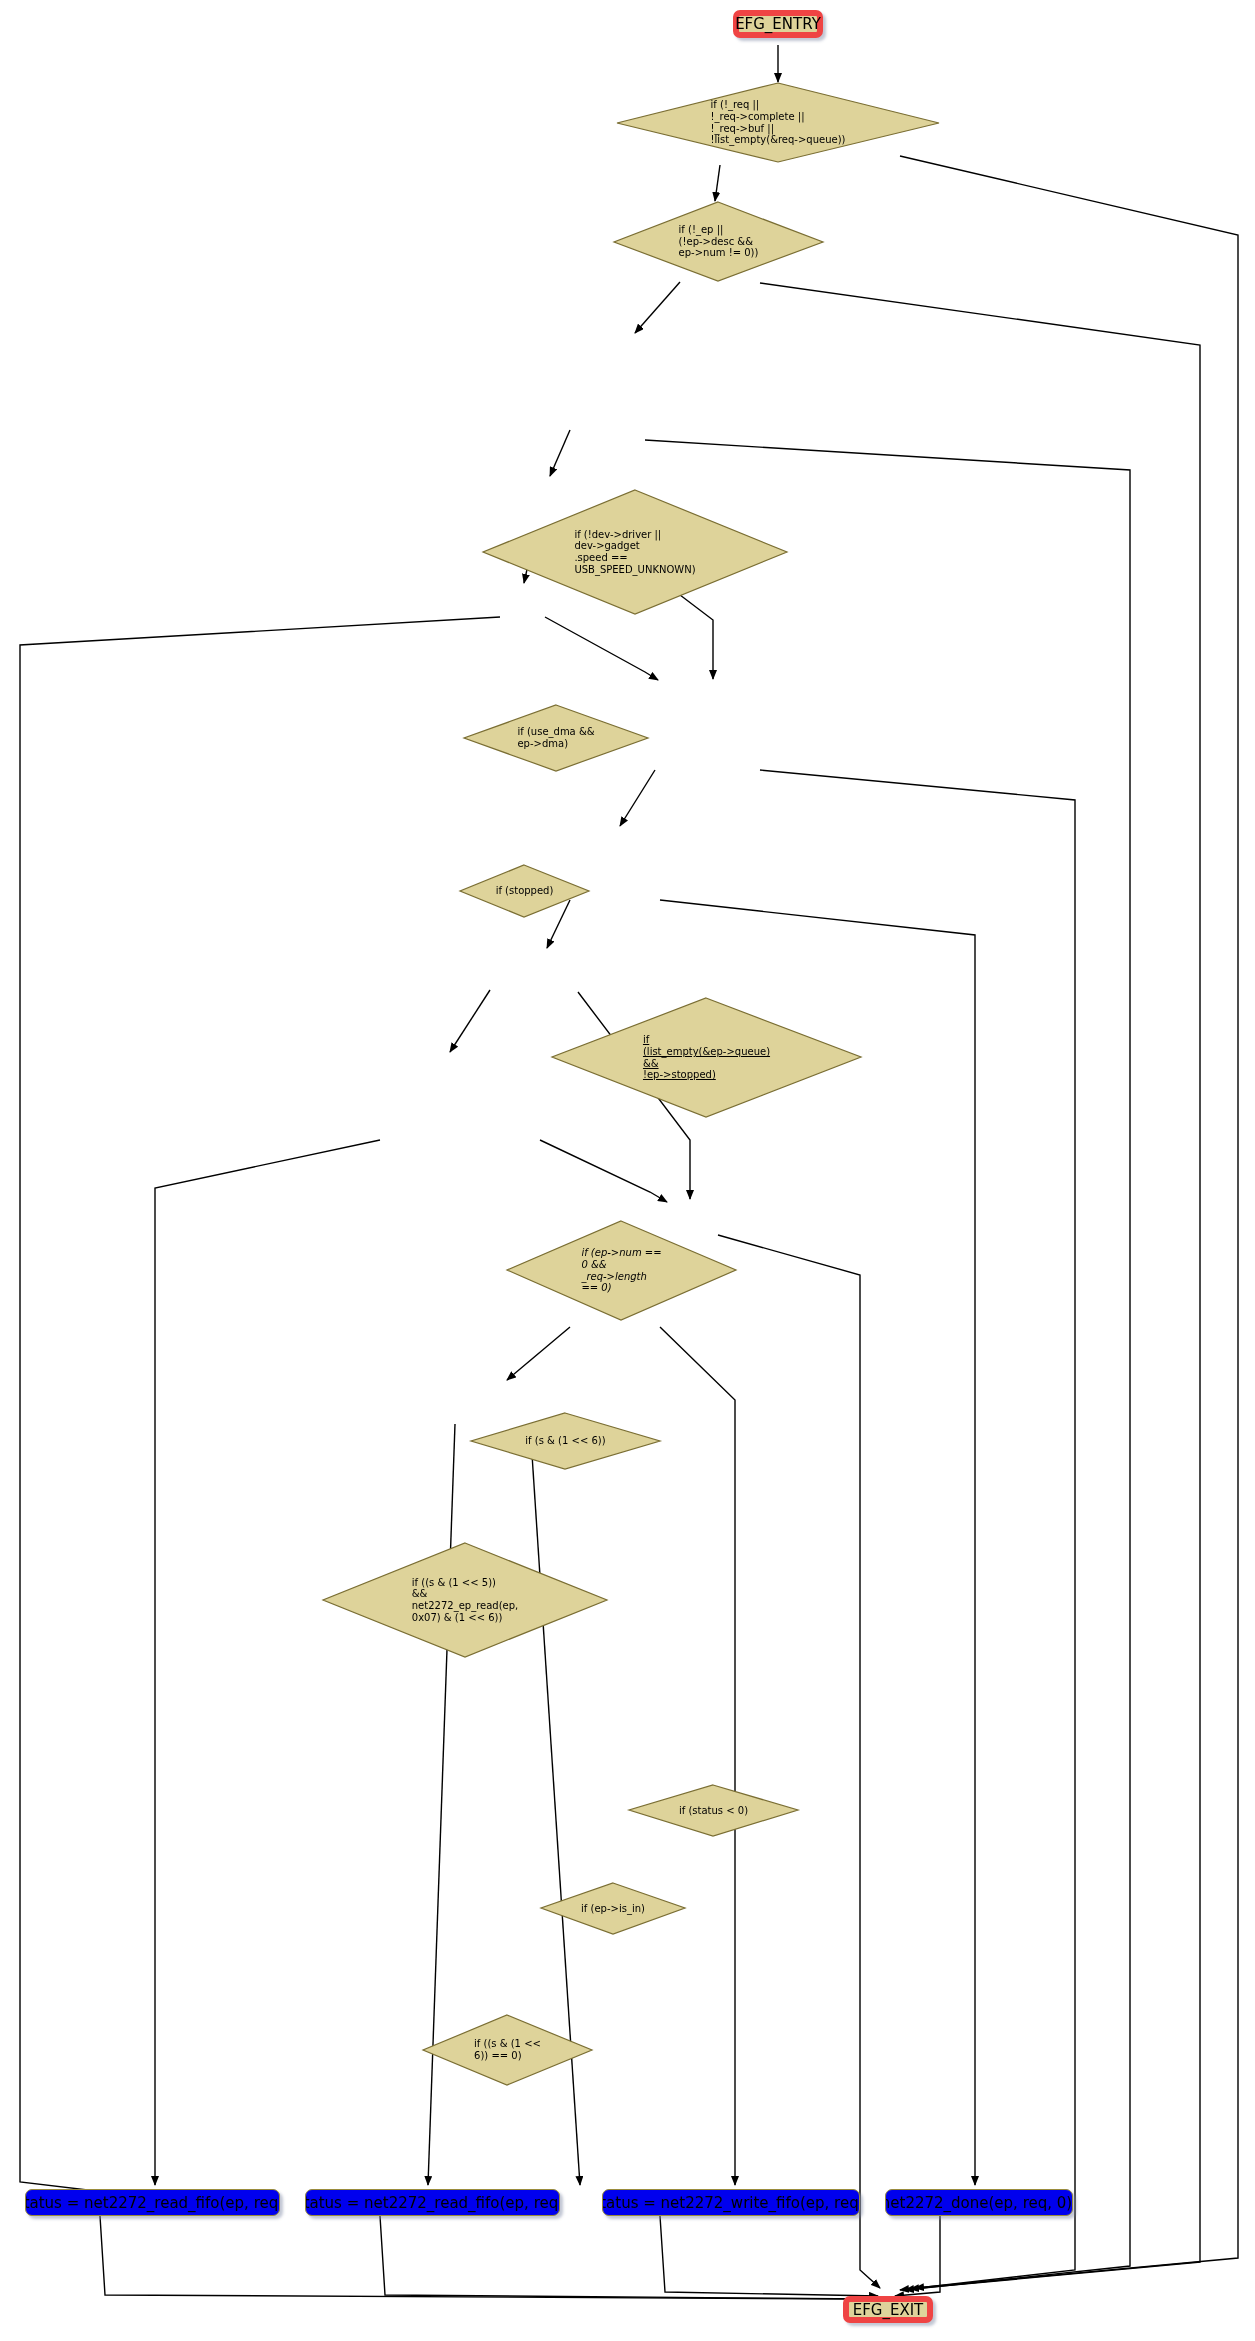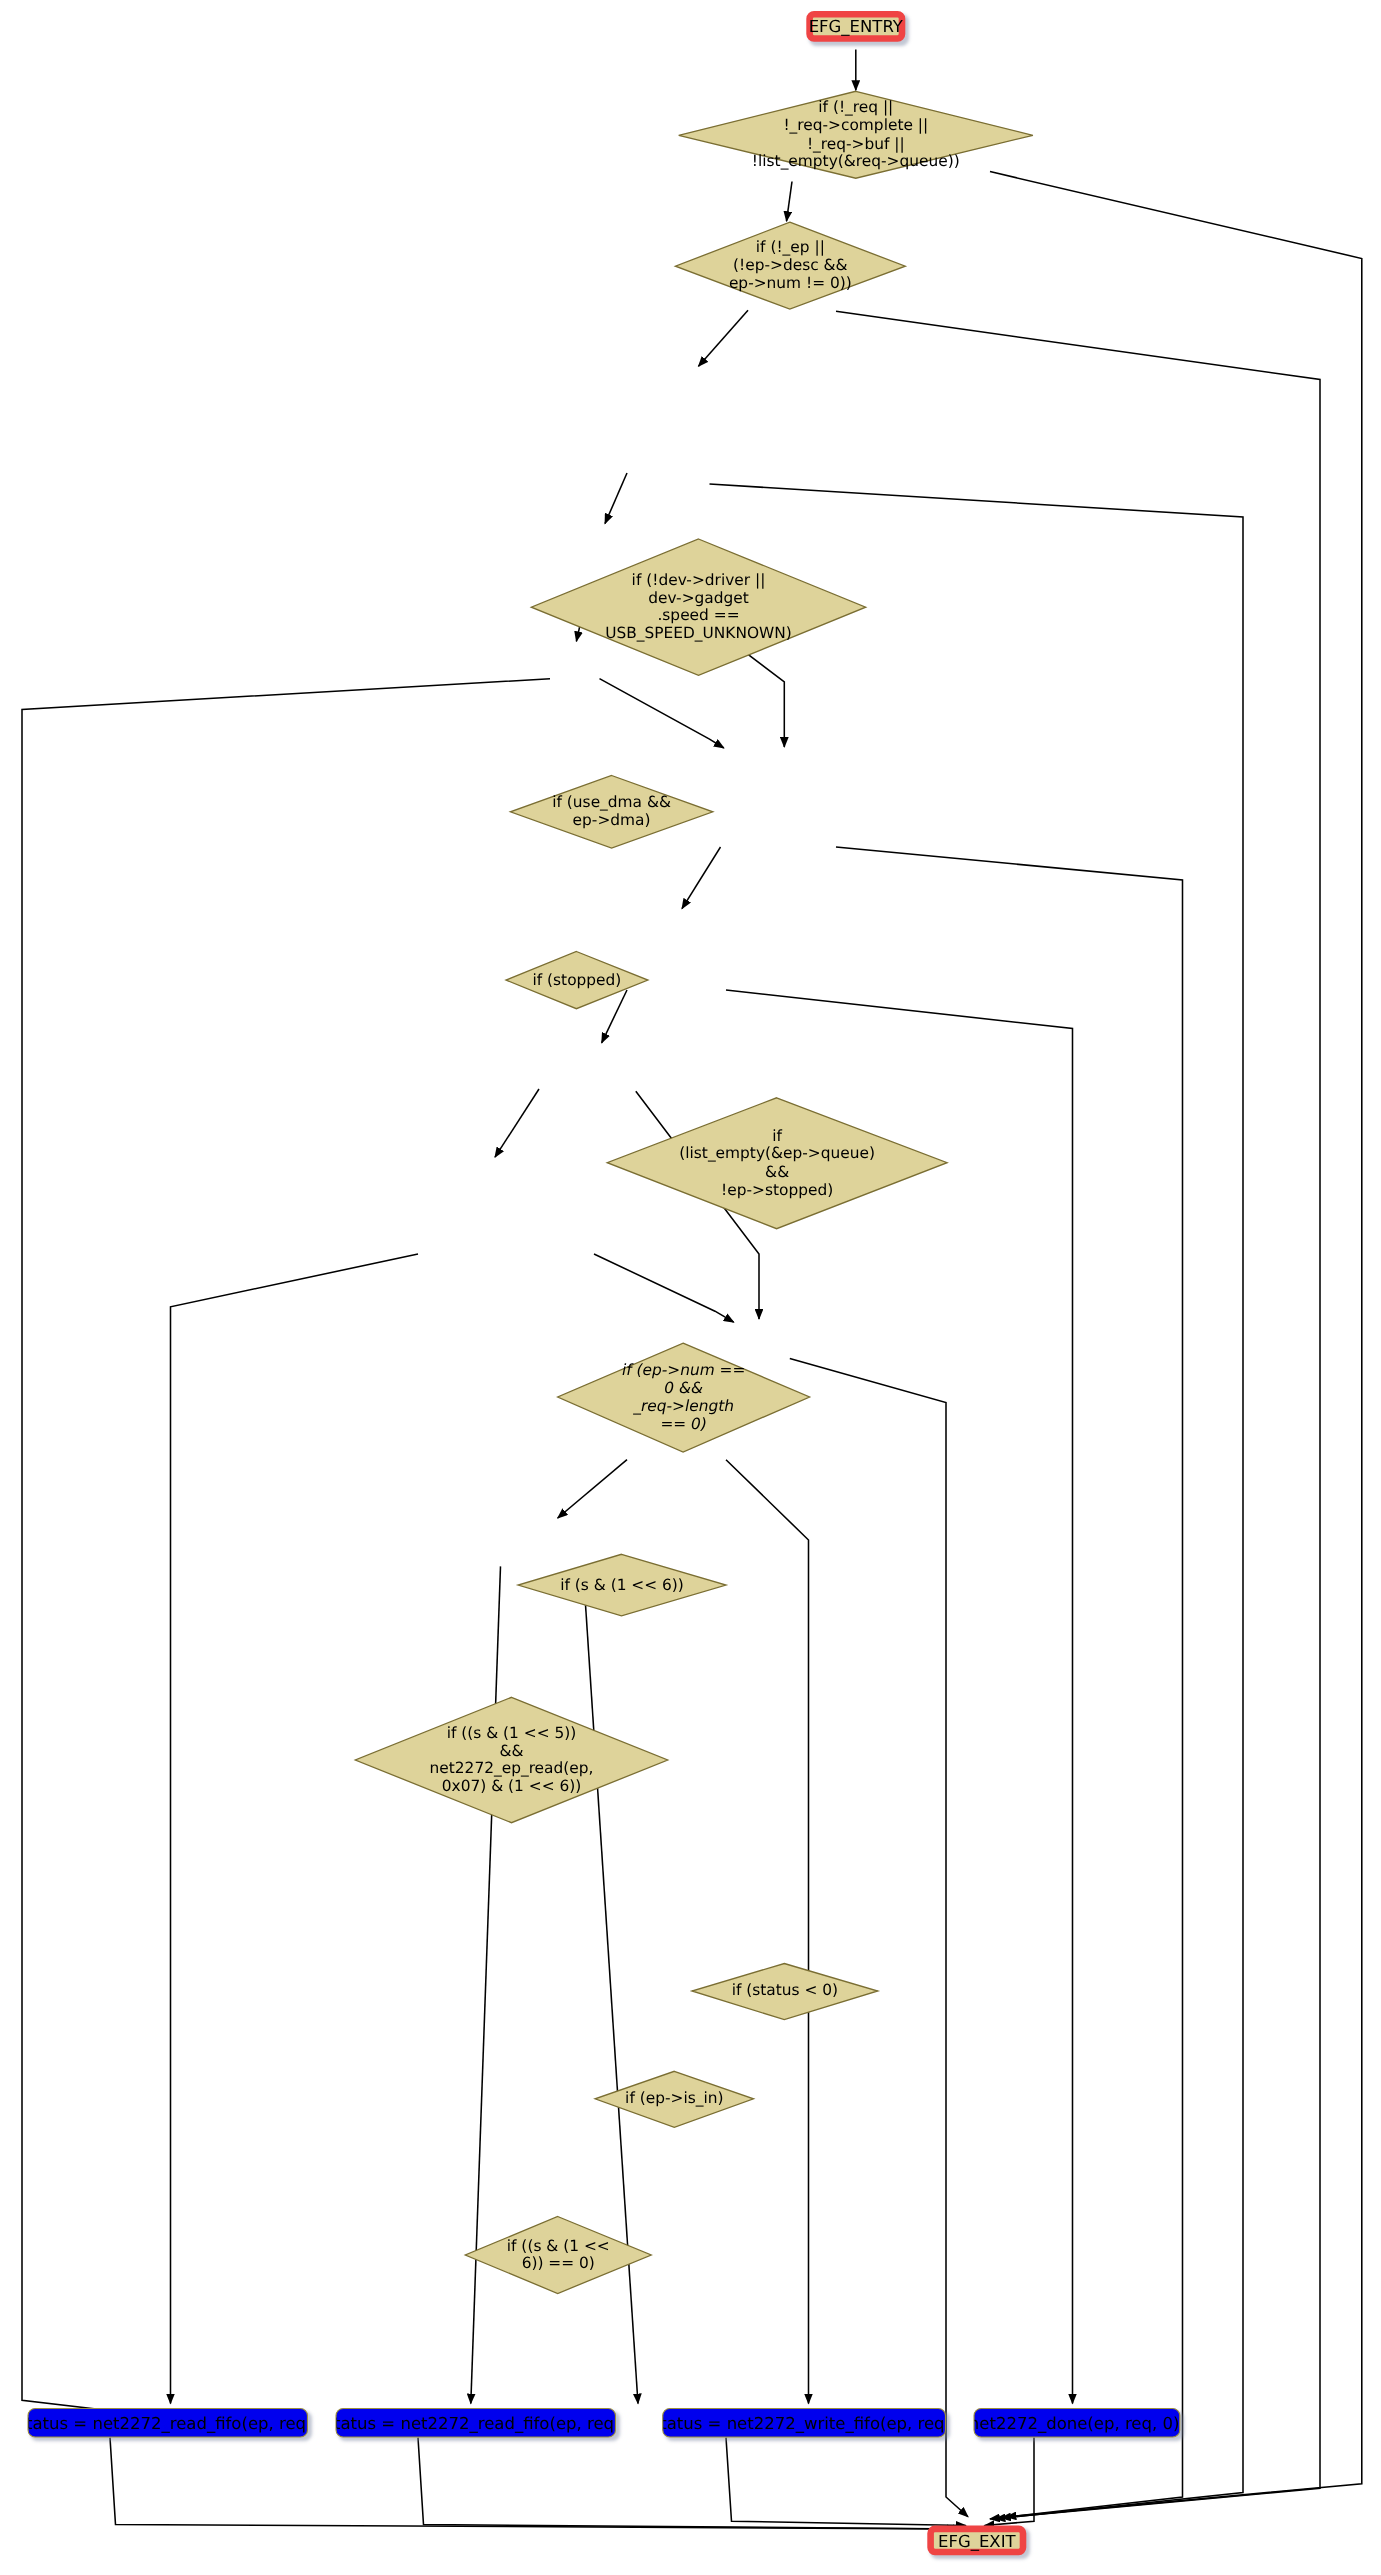--- a/index.html
+++ b/index.html
@@ -48,22 +48,22 @@
     justify-content: center;
   }
   .decision .dia {
     position: absolute;
     left: 0; top: 0;
     width: 100%; height: 100%;
   }
   .decision .dlabel {
     position: relative;
     z-index: 2;
-    text-align: center;
-    font-size: 14px;
+    text-align: left;
+    font-size: 10px;
     line-height: 1.16;
     color: #000000;
     white-space: pre-line;
     padding: 0 4px;
   }
   
   .stmt {
     background: #0000ee;
     border: 1px solid #9a8c3d;
     border-radius: 7px;
@@ -188,21 +188,21 @@
 USB_SPEED_UNKNOWN)</span>
   </div>
 
   <div class="node decision" style="left:457px; top:862px; width:135px; height:58px;">
     <svg class="dia" viewBox="0 0 135 58" preserveAspectRatio="none">
       <polygon points="67,3 132,29 67,55 3,29" fill="#ded39a" stroke="#7a6e33" stroke-width="1.2"></polygon>
     </svg>
     <span class="dlabel">if (stopped)</span>
   </div>
 
-  <div class="node decision" style="left:549px; top:995px; width:315px; height:125px;">
+  <div class="node decision" style="left:549px; top:995px; width:315px; height:125px;text-decoration:underline;">
     <svg class="dia" viewBox="0 0 315 125" preserveAspectRatio="none">
       <polygon points="157,3 312,62 157,122 3,62" fill="#ded39a" stroke="#7a6e33" stroke-width="1.2"></polygon>
     </svg>
     <span class="dlabel">if
 (list_empty(&amp;ep-&gt;queue)
 &amp;&amp;
 !ep-&gt;stopped)</span>
   </div>
 
   <div class="node decision" style="left:504px; top:1218px; width:235px; height:105px;font-style:italic;">

